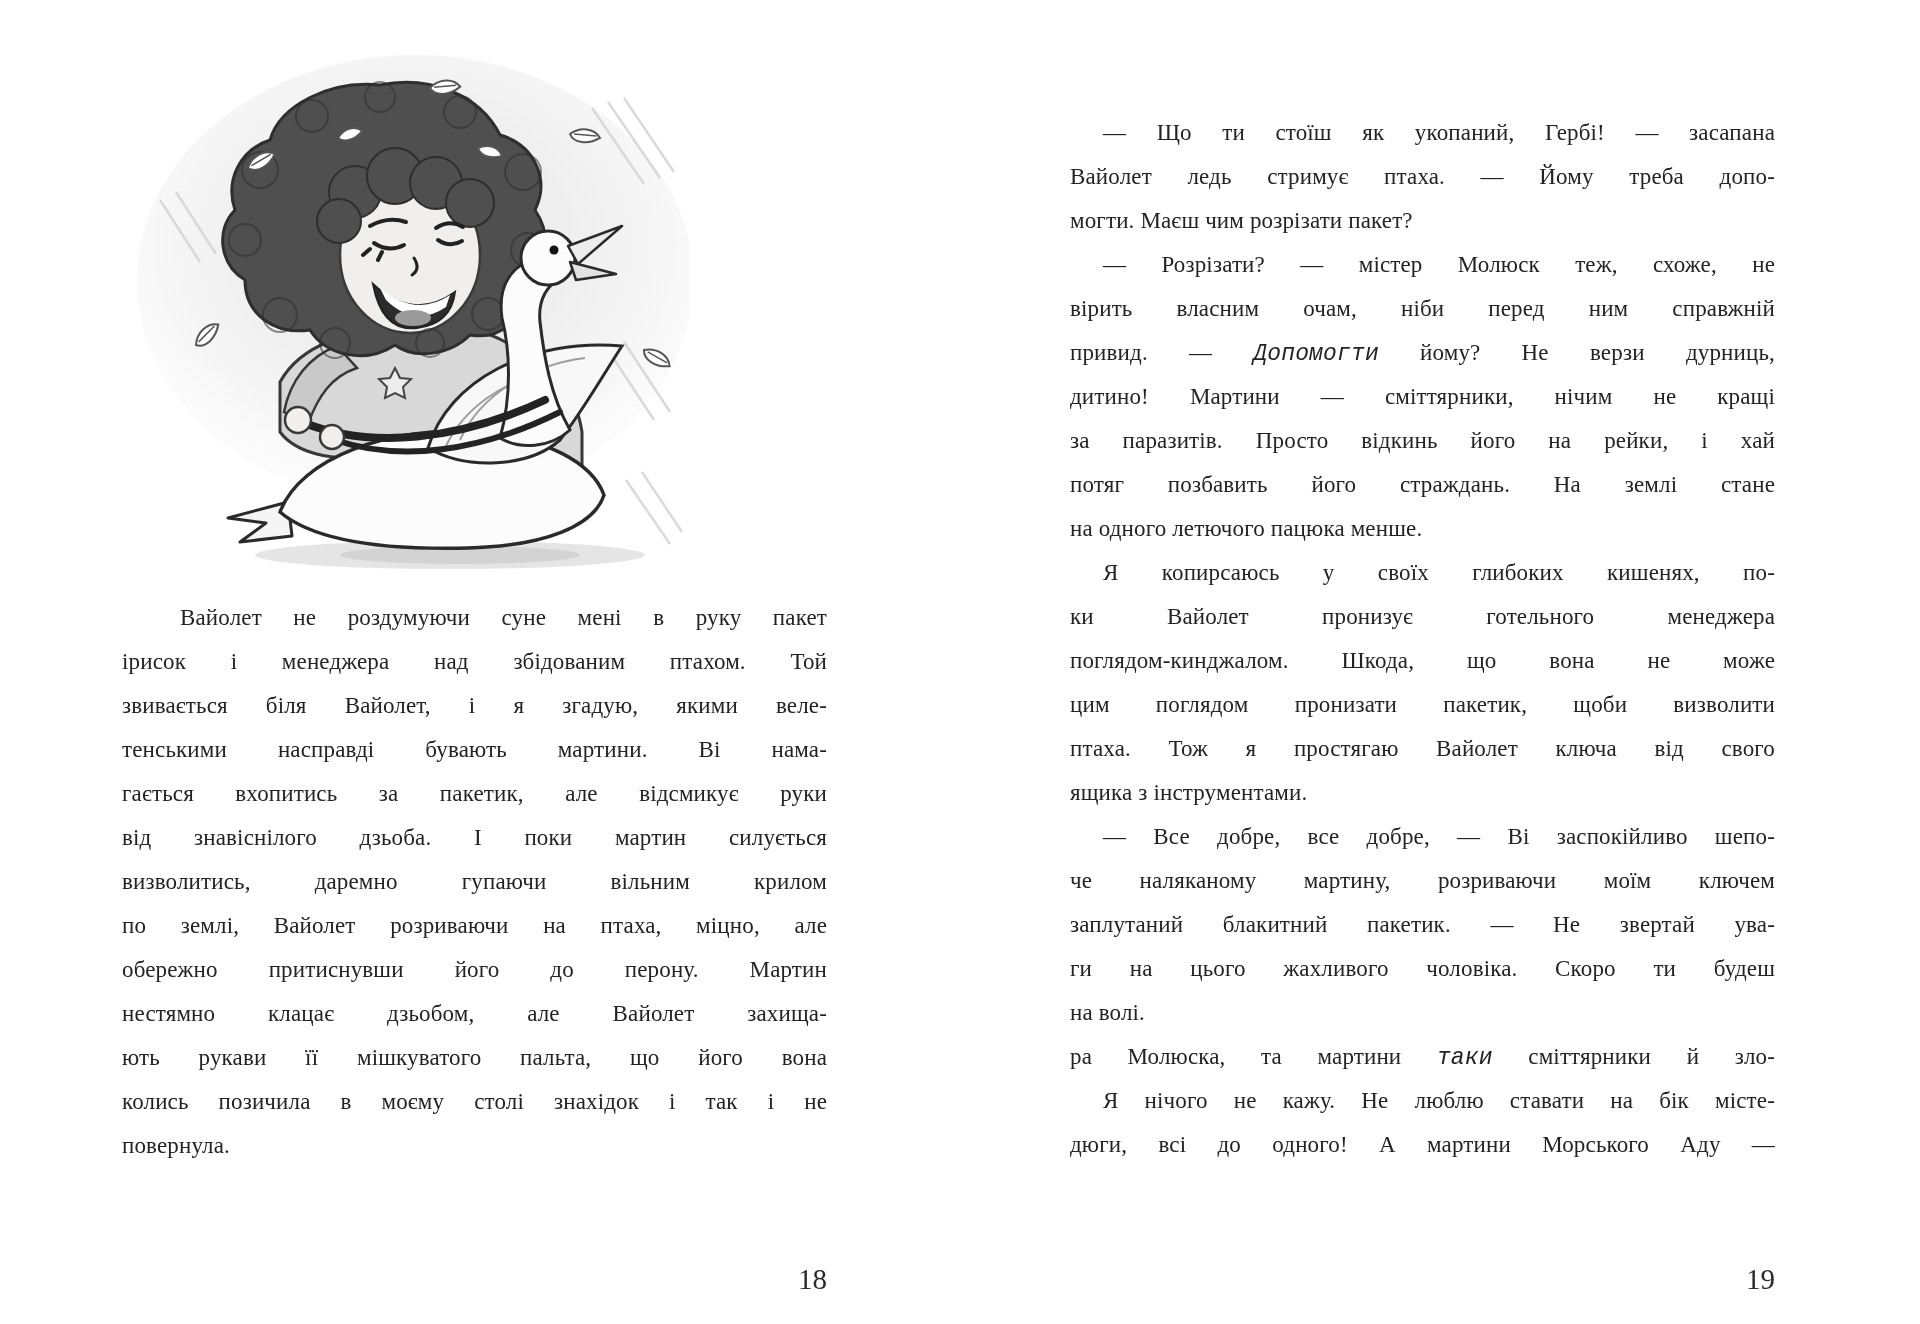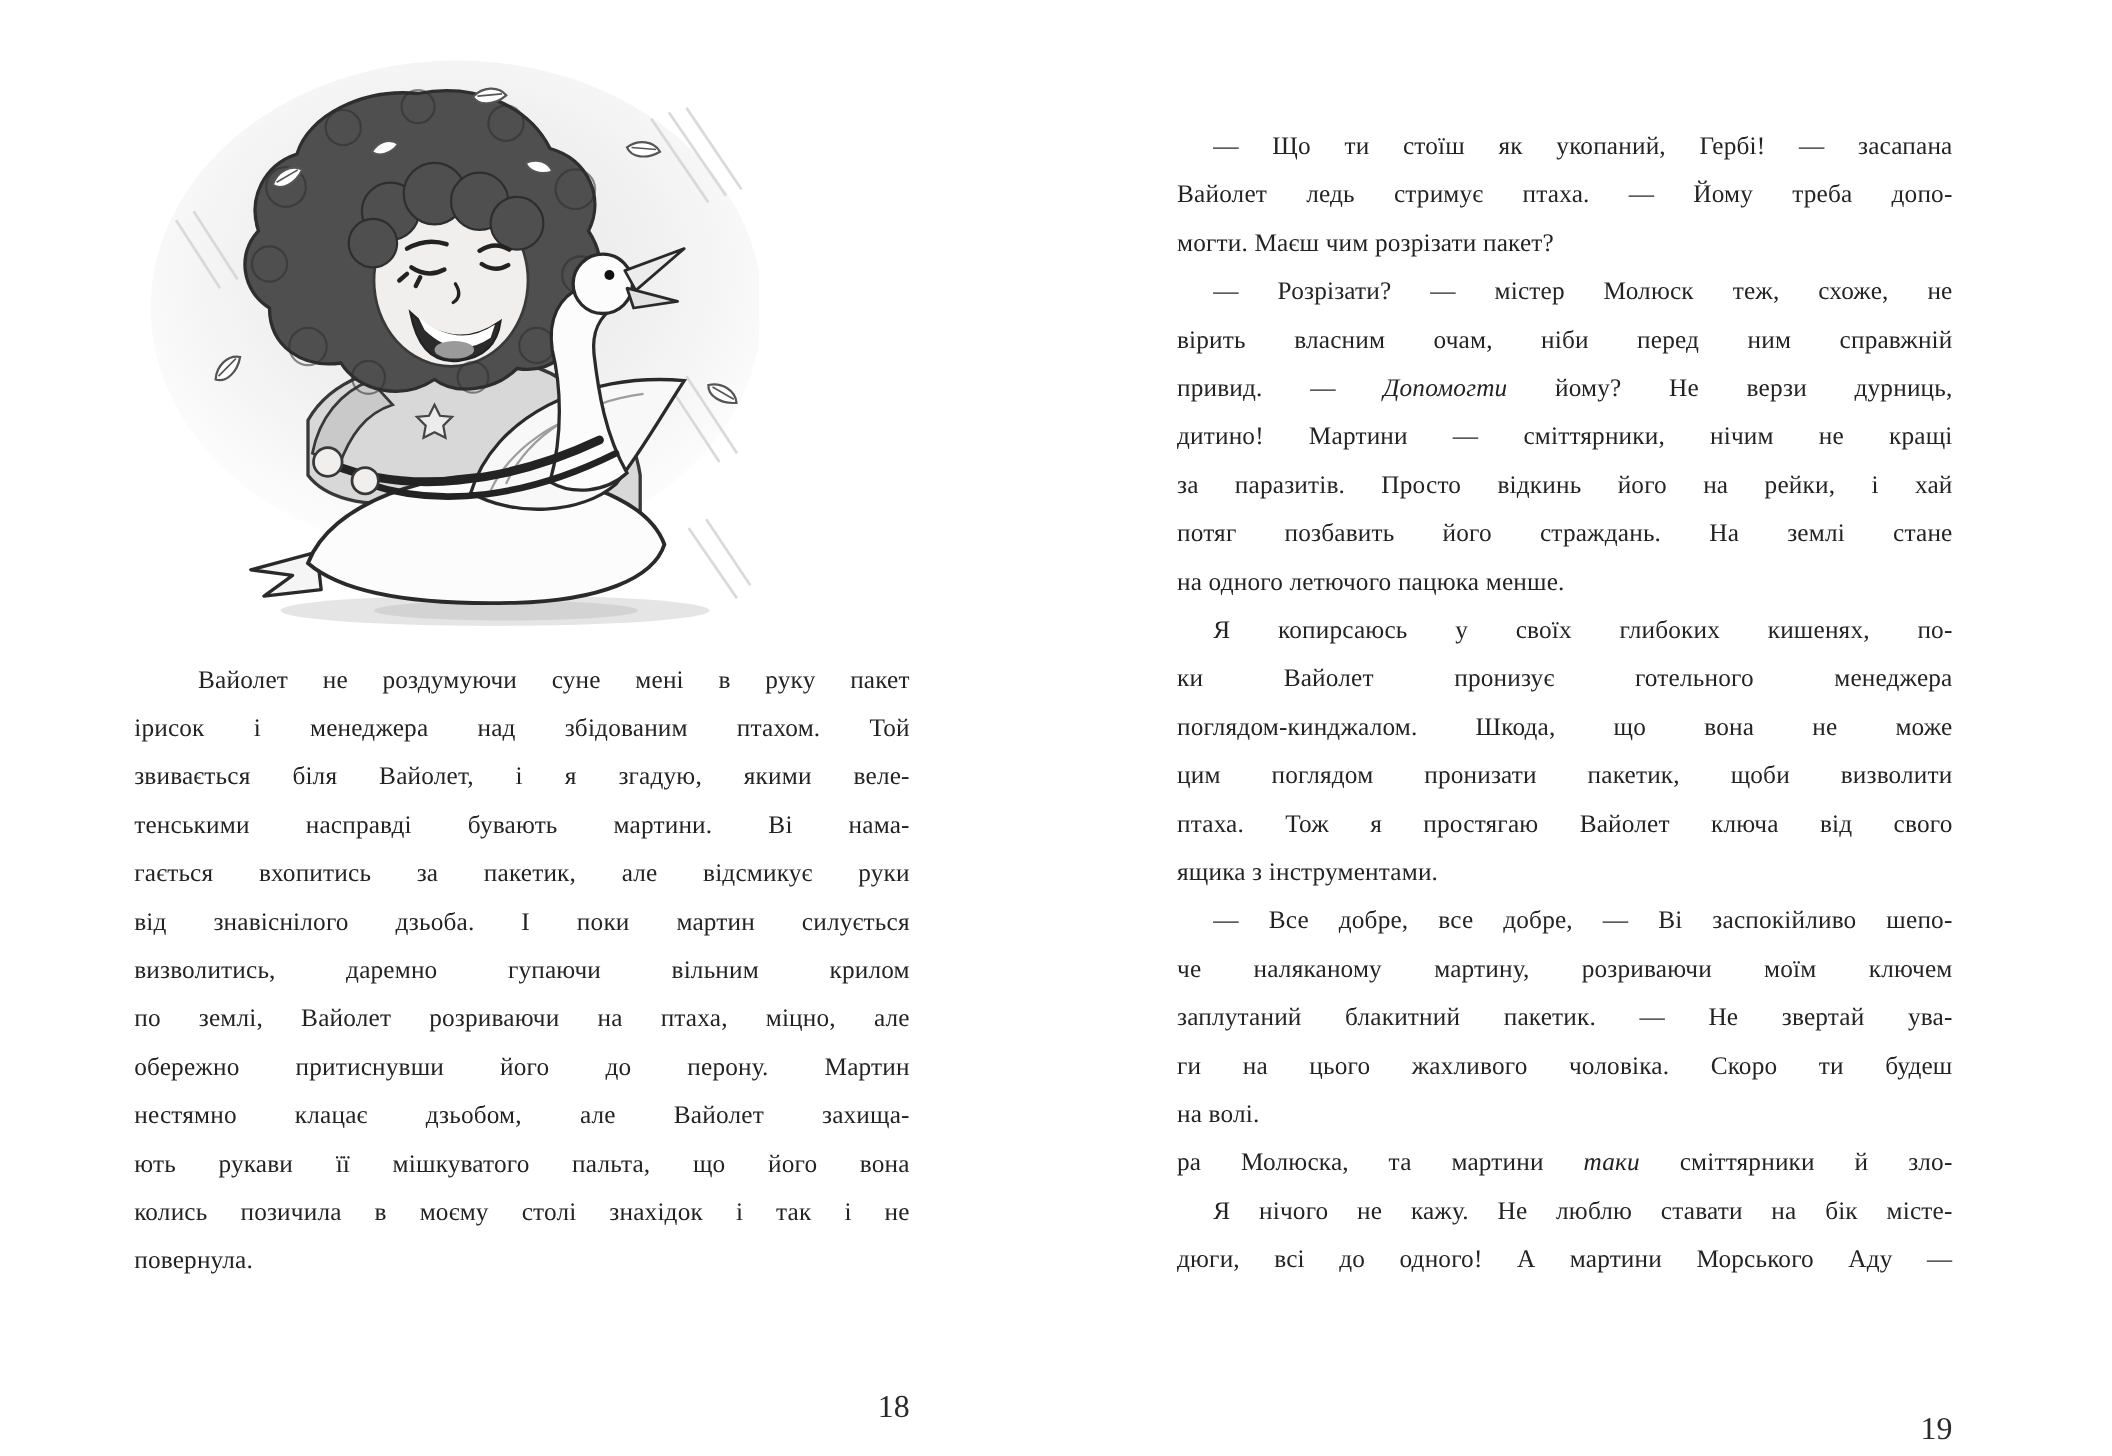--- a/index.html
+++ b/index.html
@@ -18,27 +18,27 @@
   #right-text{left:110px;top:111px;}
   .line{
     font-size:23px;line-height:44px;height:44px;
     text-align:justify;text-align-last:justify;
     -moz-text-align-last:justify;
     letter-spacing:0.15px;overflow:hidden;white-space:normal;
   }
   .line.para-end{text-align-last:left;-moz-text-align-last:left;}
   .page-left .line.indent{text-indent:58px;}
   .page-right .line.indent{text-indent:33px;}
-  .line em{font-style:italic;}
+  .line em{font-style:italic;font-family:Liberation Mono, monospace;}
   .pageno{
     position:absolute;width:705px;top:1263px;
     text-align:right;font-size:29px;color:#2a2a2a;
   }
   .page-left .pageno{left:122px;}
-  .page-right .pageno{left:110px;margin-top:20px;}
+  .page-right .pageno{left:110px;}
 </style>
 </head>
 <body>
 
 <div class="spread">
 
   <section class="page page-left">
 
     <figure class="illustration">
       <svg viewBox="0 0 560 535" xmlns="http://www.w3.org/2000/svg">

